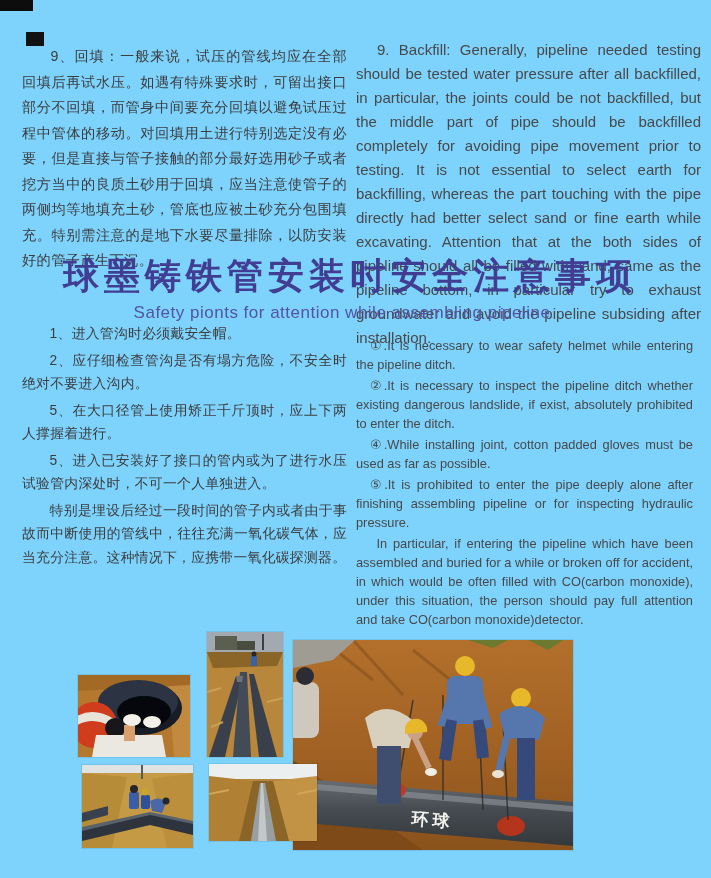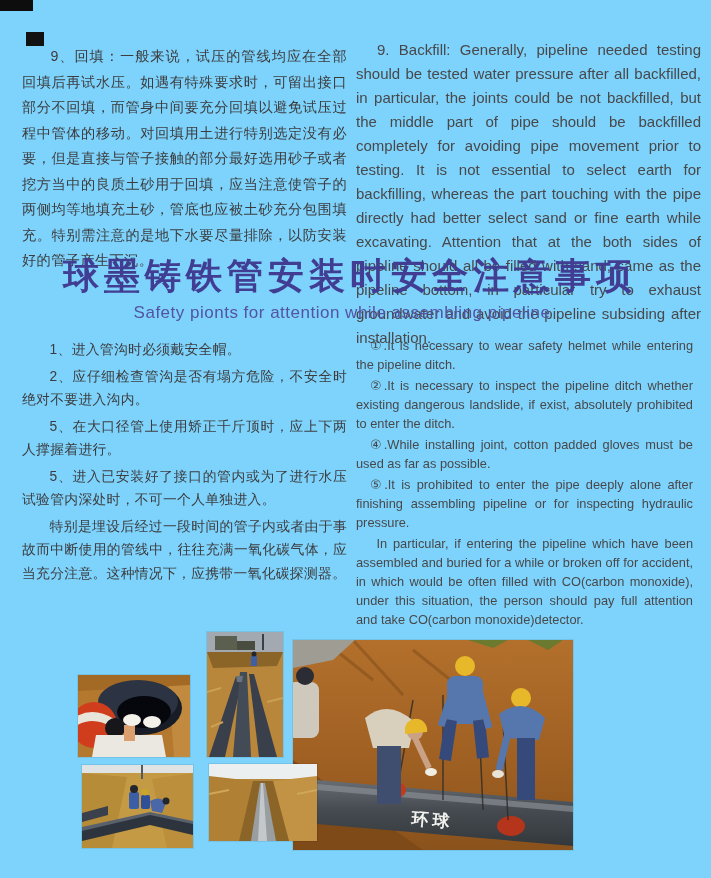--- a/index.html
+++ b/index.html
@@ -33,21 +33,21 @@
     margin:0;font-family:"Liberation Serif","DejaVu Serif",serif;
     font-size:36px;font-weight:bold;letter-spacing:5px;
     color:#403d93;white-space:nowrap;
   }
   .title-en{
     margin:2px 16px 0 0;font-size:17px;color:#5453a2;letter-spacing:0.5px;
   }
 
   
   .list-zh{
-    position:absolute;left:22px;top:338px;width:325px;
+    position:absolute;left:22px;top:322px;width:325px;
     font-size:13.8px;line-height:23.5px;text-align:justify;letter-spacing:0.3px;
   }
   .list-zh p{margin:0 0 3px 0;text-indent:2em;}
   .list-en{
     position:absolute;left:356px;top:336px;width:345px;
     font-size:12.8px;line-height:19px;text-align:justify;color:#48484a;
   }
   .list-en p{margin:0 8px 2px 0;text-indent:1.1em;}
   .list-en p.closing{text-indent:1.6em;}
 

